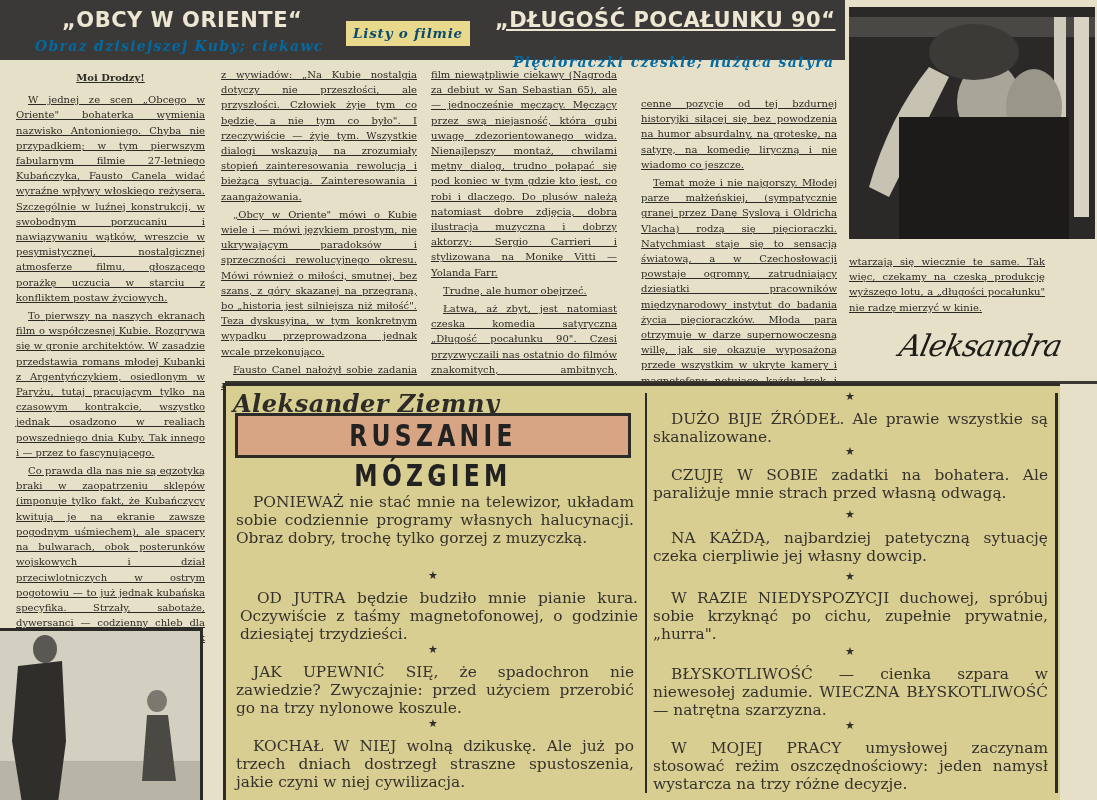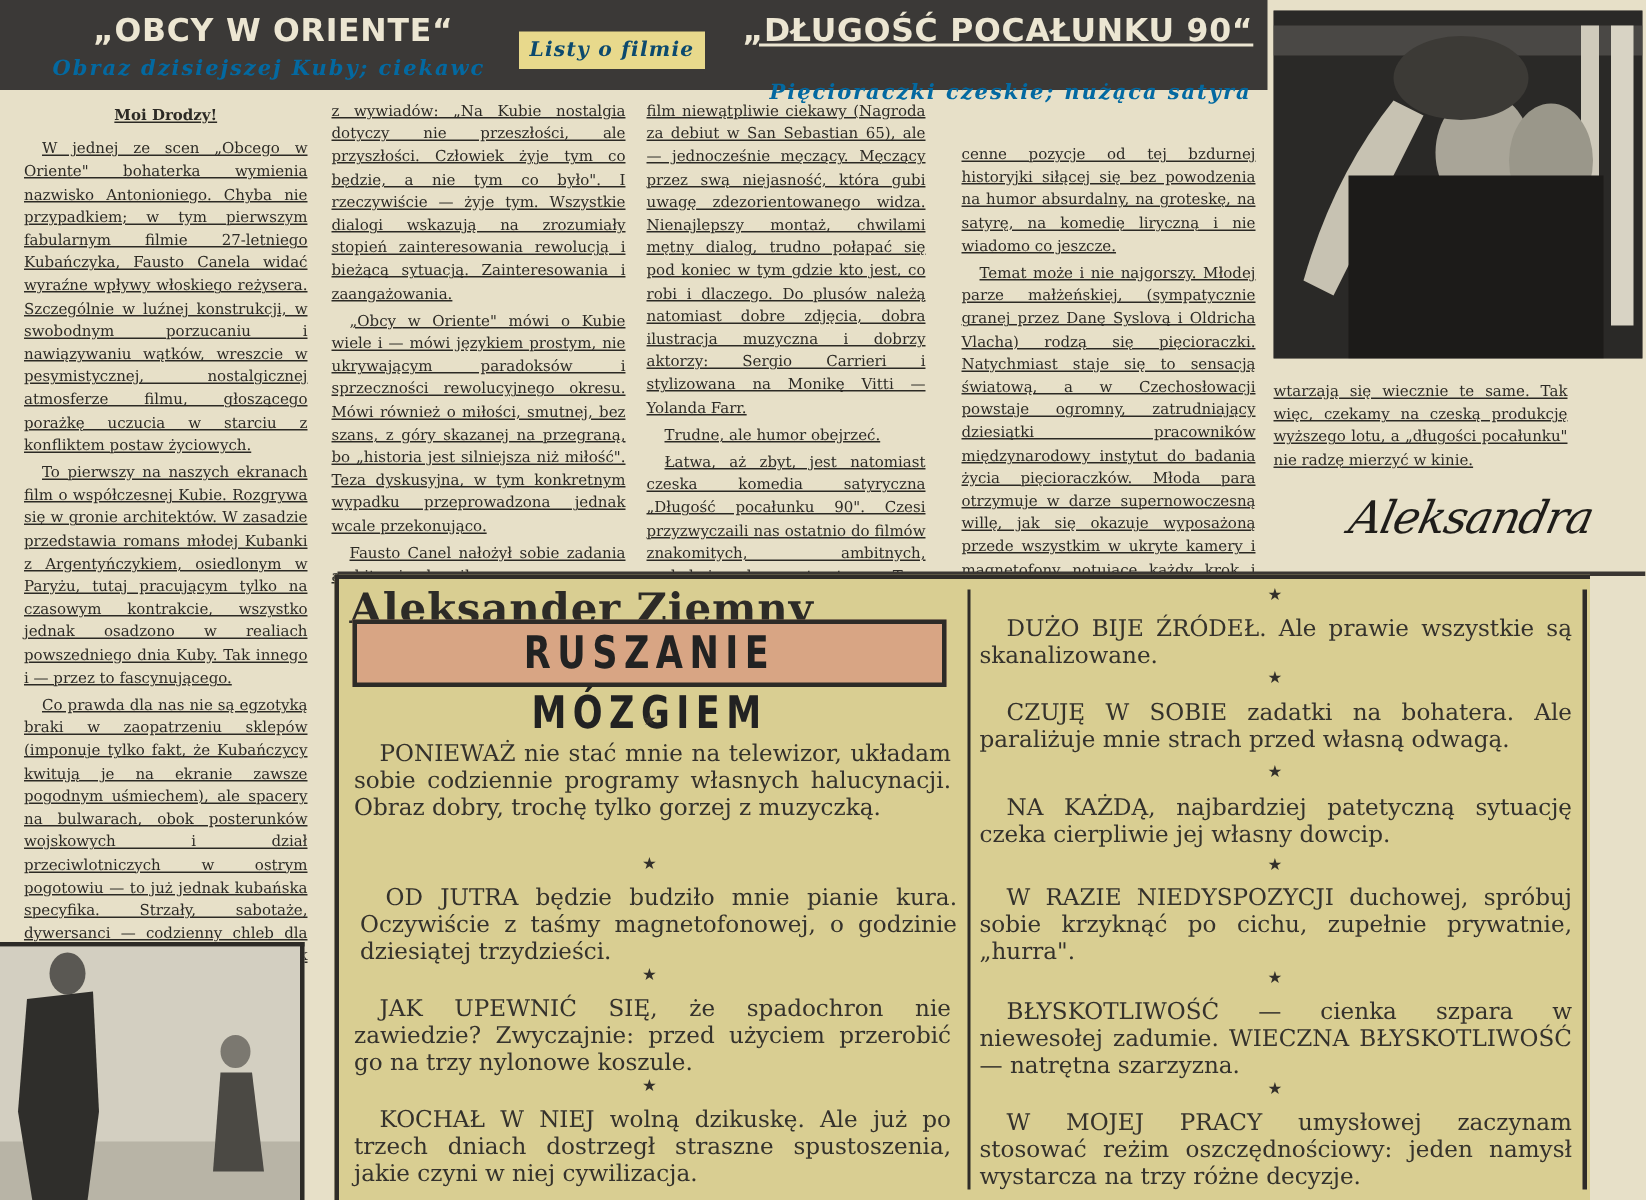--- a/index.html
+++ b/index.html
@@ -13,21 +13,21 @@
   .col{position:absolute;font-family:"DejaVu Serif",serif;font-size:10px;line-height:15.2px;text-align:justify;color:#2c2a25;text-decoration:underline;}
   .col p{margin:0 0 3px 0;text-indent:12px;hyphens:manual;}
   .col .salut{text-align:center;text-indent:0;font-weight:bold;margin-bottom:7px;}
   
   .photo{position:absolute;background:#2b2a28;overflow:hidden;}
   
   .ybox{position:absolute;left:223px;top:383px;width:834px;height:417px;background:#d9ce92;border-left:3px solid #2f2c28;border-top:3px solid #2f2c28;}
   .ybox-mid{position:absolute;left:645px;top:393px;width:2px;height:400px;background:#2f2c28;}
   .ybox-right{position:absolute;left:1055px;top:393px;width:3px;height:400px;background:#2f2c28;}
   .topline{position:absolute;left:225px;top:381px;width:872px;height:3px;background:#3a3632;}
-  .author{position:absolute;left:233px;top:389px;font-family:"DejaVu Serif",serif;font-weight:bold;font-size:28px;letter-spacing:0.5px;color:#2d2b27;white-space:nowrap;}
+  .author{position:absolute;left:233px;top:389px;font-family:"DejaVu Serif",serif;font-style:italic;font-weight:bold;font-size:24px;letter-spacing:0.5px;color:#2d2b27;white-space:nowrap;}
   .titlebox{position:absolute;left:235px;top:413px;width:396px;height:45px;background:#d8a584;border:3px solid #2d2b27;box-sizing:border-box;text-align:center;}
   .titlebox span{font-family:"DejaVu Sans",sans-serif;font-weight:bold;font-size:30px;letter-spacing:5.5px;line-height:40px;color:#222;display:inline-block;transform:scaleX(0.78);transform-origin:center;}
   .aph{position:absolute;font-family:"DejaVu Serif",serif;font-size:15.4px;line-height:17.8px;color:#35322c;text-align:justify;}
   .star{position:absolute;font-size:11px;color:#33302b;}
   .sig{position:absolute;left:900px;top:328px;font-family:"DejaVu Serif",serif;font-style:italic;font-size:30px;color:#1f1d1a;transform:skewX(-12deg);letter-spacing:-1px;}
 </style>
 </head>
 <body>
 
 <div class="hdr"></div>

